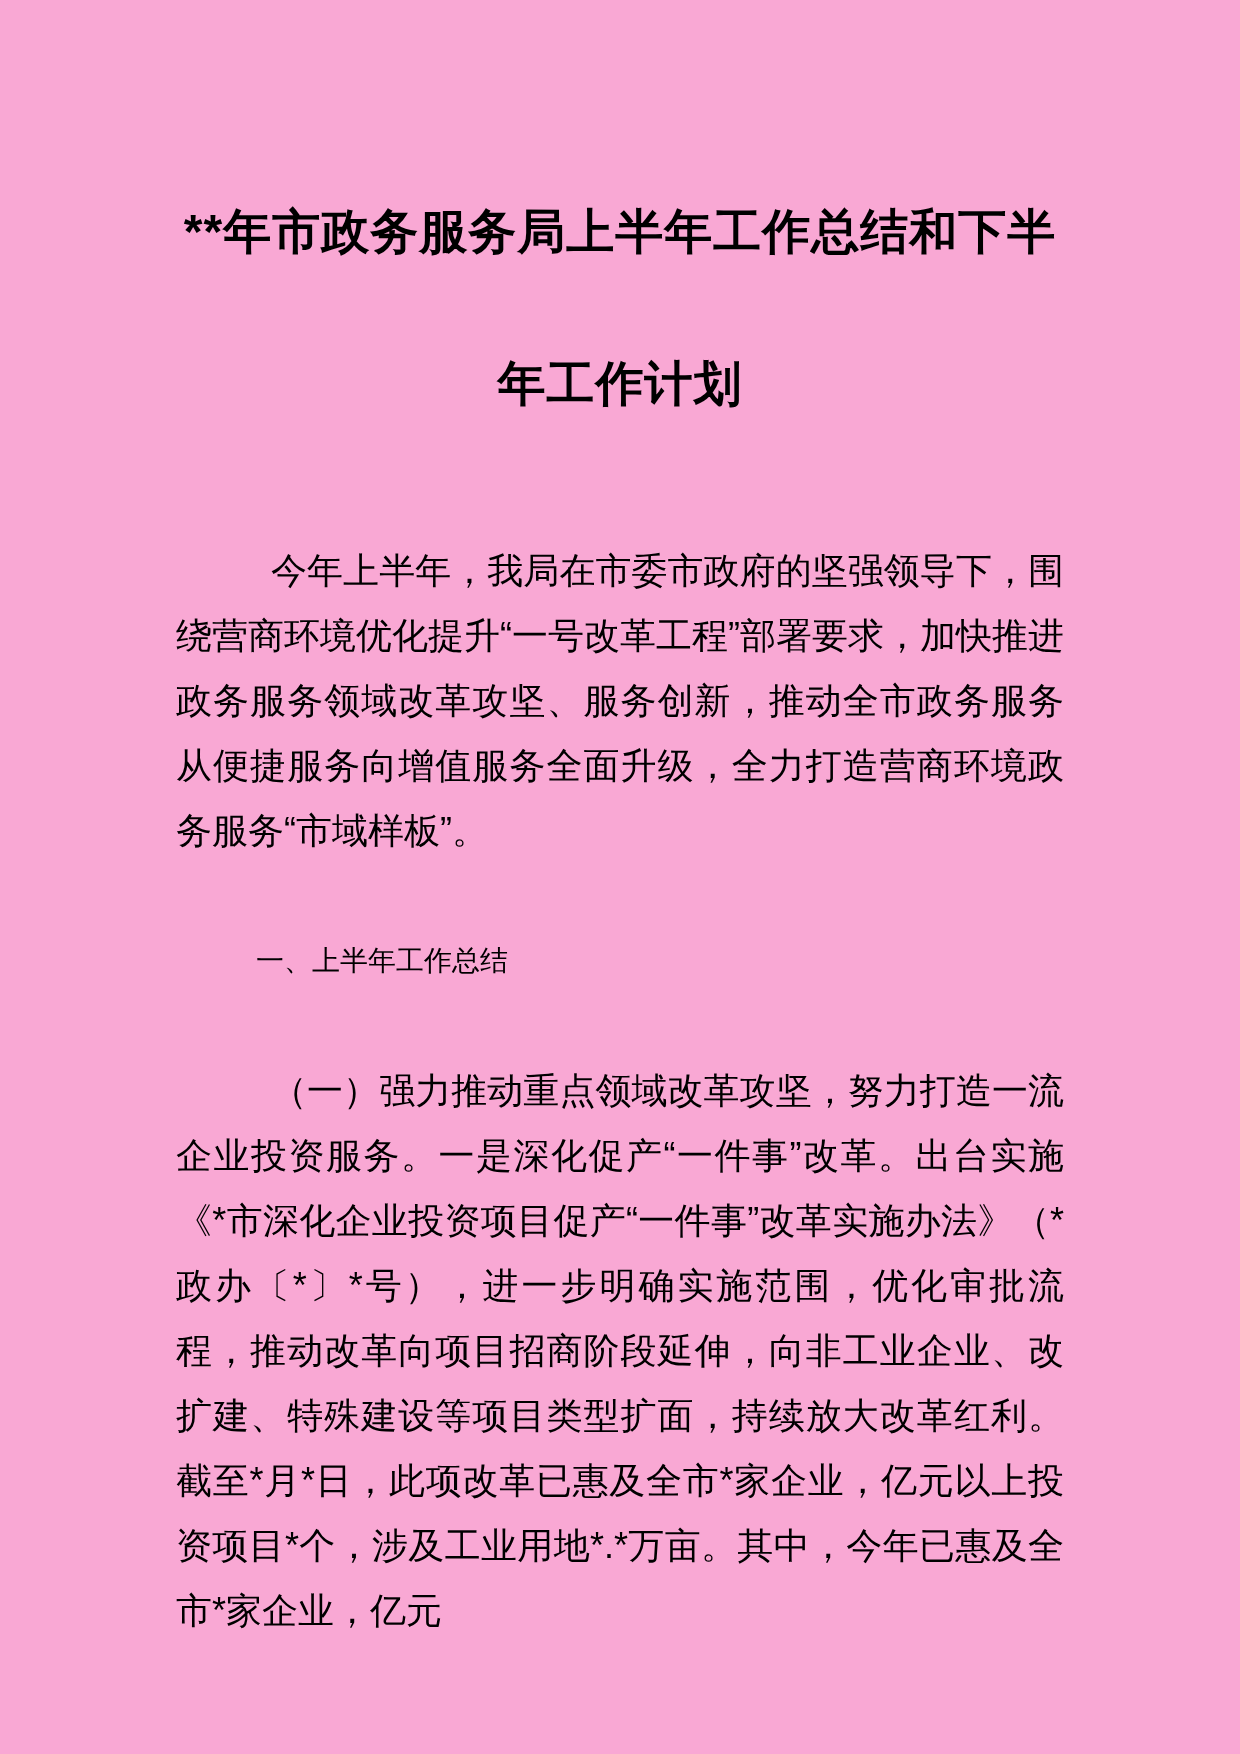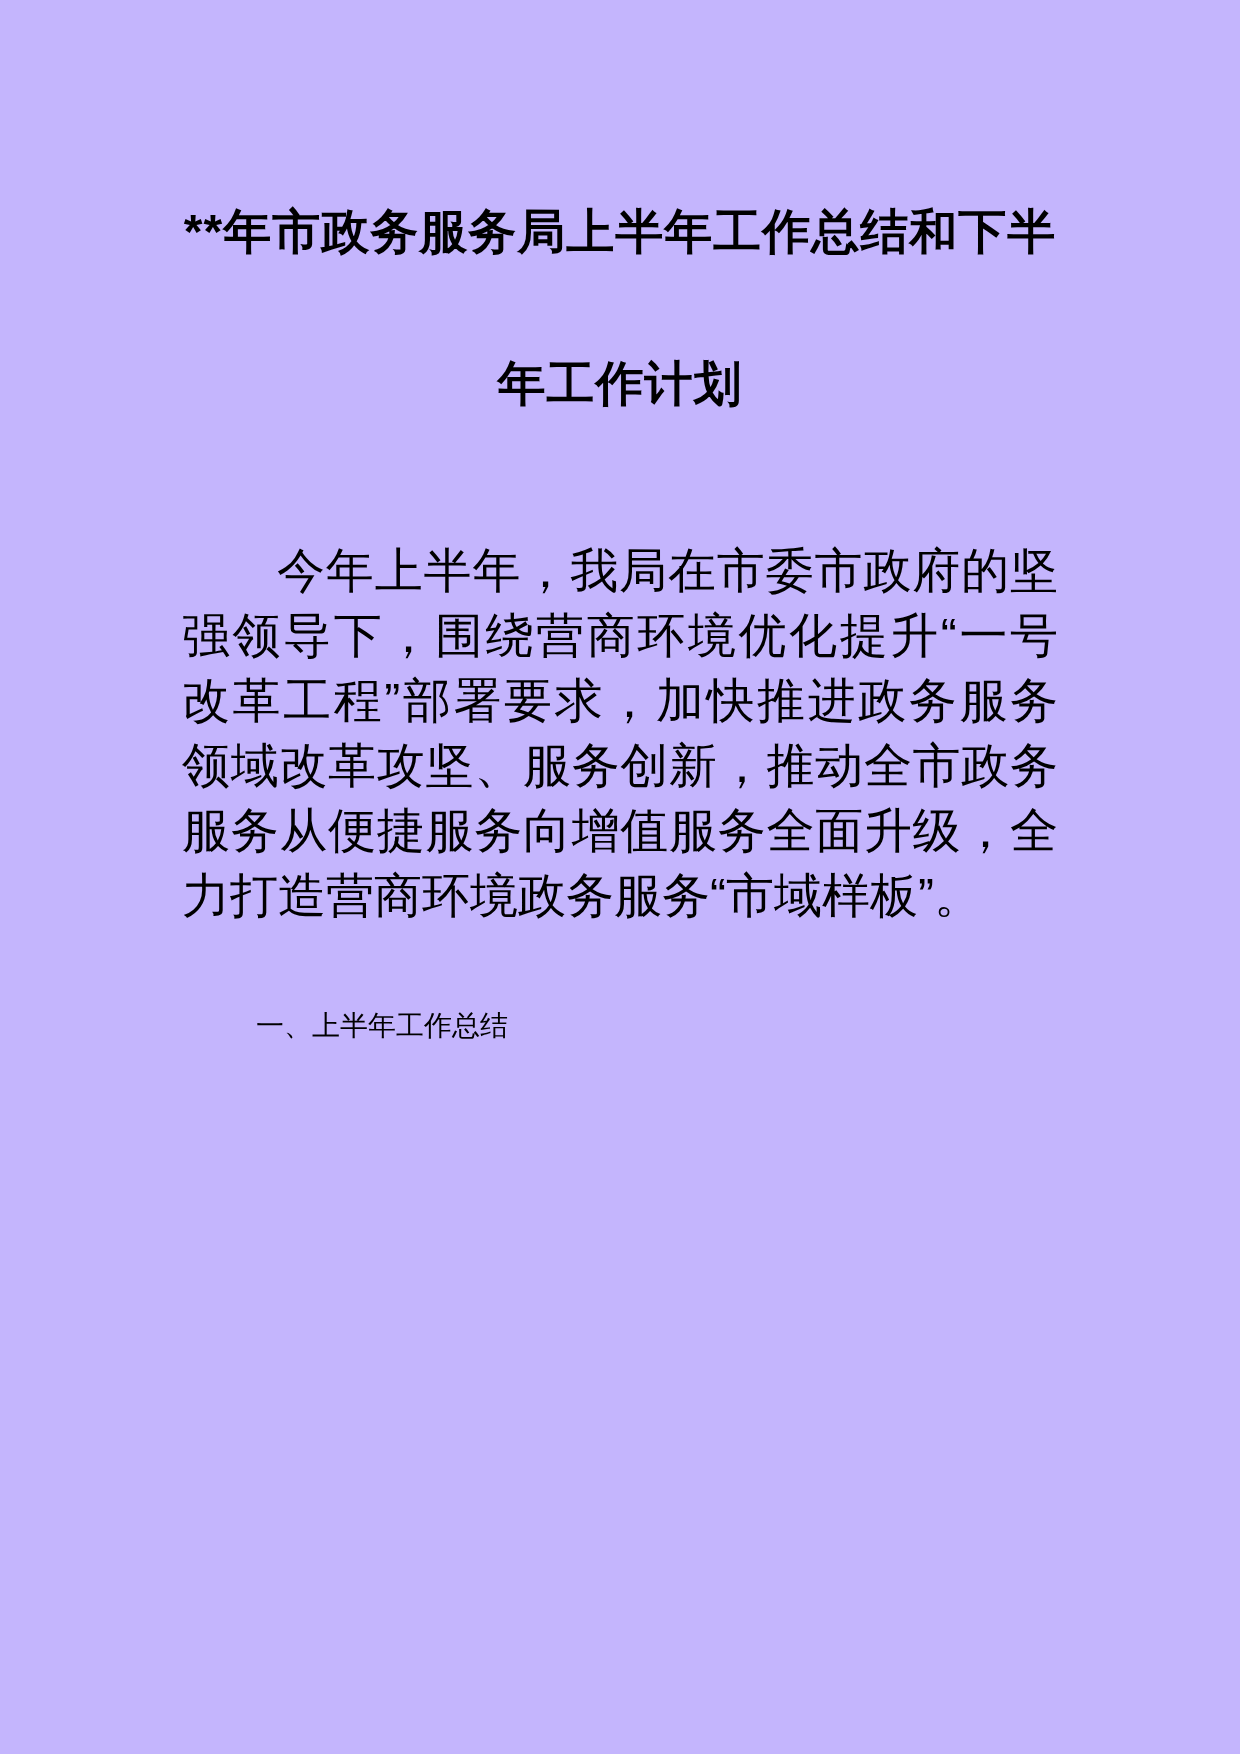--- a/index.html
+++ b/index.html
@@ -8,40 +8,40 @@
     padding: 0;
     background: #ffffff;
   }
   .page {
     position: relative;
     width: 1240px;
     height: 1754px;
     margin: 0 auto;
     box-sizing: border-box;
     padding: 156px 168px 17px 168px;
-    background: #c4b5fd;
+    background: #f9a8d4;
     color: #000000;
     font-family: "Liberation Sans", "DejaVu Sans", sans-serif;
     overflow: hidden;
   }
   .doc-title {
     margin: 0;
     font-size: 48px;
     font-weight: 700;
     line-height: 152px;
     text-align: center;
     letter-spacing: 1px;
   }
   .title-line {
     display: block;
     white-space: nowrap;
   }
   .para {
-    margin: 14px;
-    font-size: 48px;
+    margin: 8px;
+    font-size: 36px;
     line-height: 65px;
     font-weight: 400;
     text-align: justify;
     text-justify: inter-character;
     text-indent: 95px;
     word-break: break-all;
   }
   .intro-para {
     margin-top: 78px;
   }
@@ -63,14 +63,15 @@
 
   <h1 class="doc-title">
     <span class="title-line">**年市政务服务局上半年工作总结和下半</span>
     <span class="title-line">年工作计划</span>
   </h1>
 
   <p class="para intro-para">今年上半年，我局在市委市政府的坚强领导下，围绕营商环境优化提升“一号改革工程”部署要求，加快推进政务服务领域改革攻坚、服务创新，推动全市政务服务从便捷服务向增值服务全面升级，全力打造营商环境政务服务“市域样板”。</p>
 
   <h2 class="section-heading">一、上半年工作总结</h2>
 
+  <p class="para section-para">（一）强力推动重点领域改革攻坚，努力打造一流企业投资服务。一是深化促产“一件事”改革。出台实施《*市深化企业投资项目促产“一件事”改革实施办法》（*政办〔*〕*号），进一步明确实施范围，优化审批流程，推动改革向项目招商阶段延伸，向非工业企业、改扩建、特殊建设等项目类型扩面，持续放大改革红利。截至*月*日，此项改革已惠及全市*家企业，亿元以上投资项目*个，涉及工业用地*.*万亩。其中，今年已惠及全市*家企业，亿元</p>
 
 </div>
 
 </body></html>

